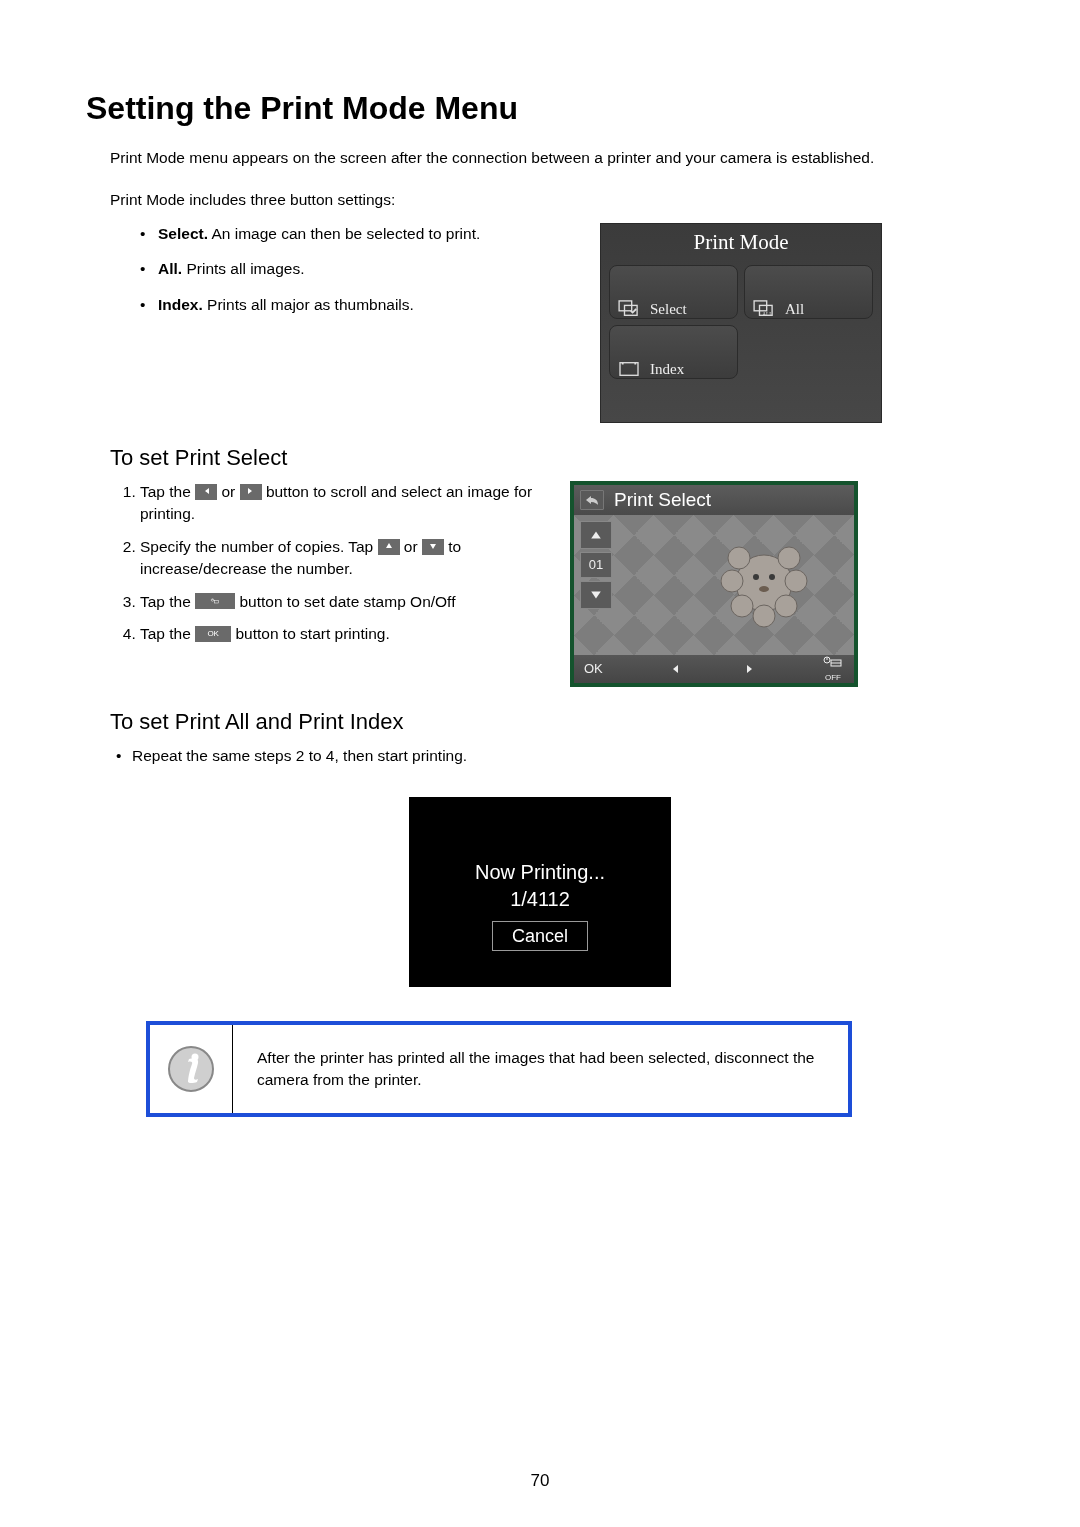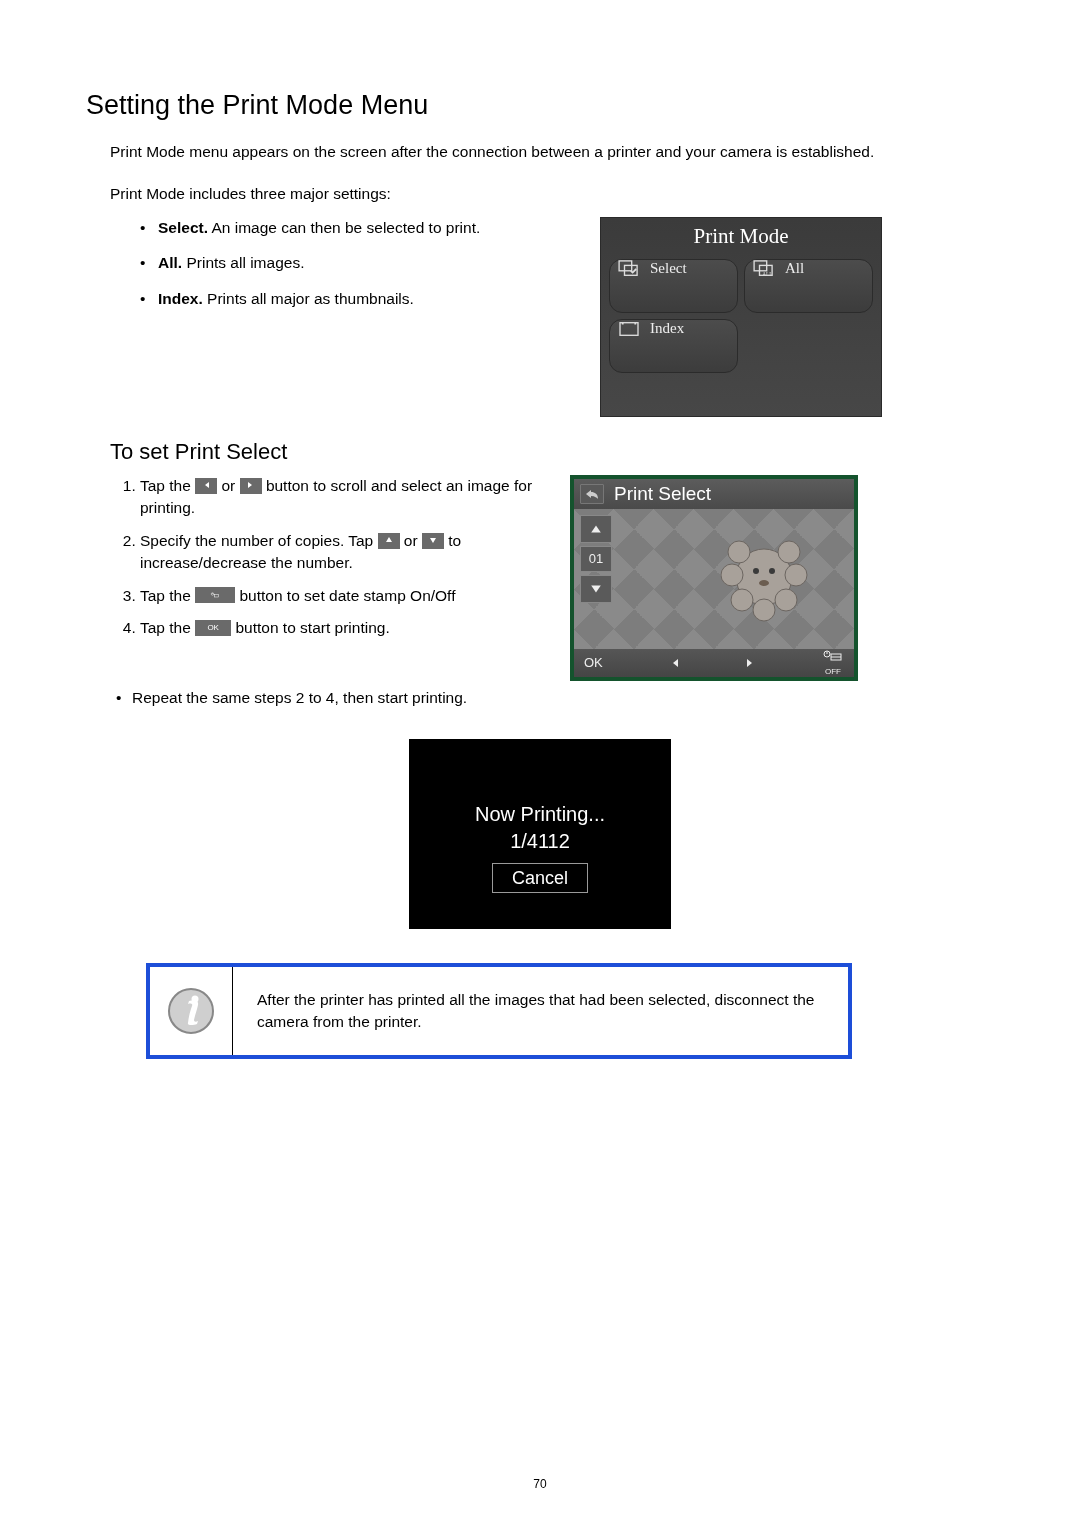--- a/index.html
+++ b/index.html
@@ -1,29 +1,29 @@
 <!DOCTYPE html>
 <html><head>
 <meta charset="utf-8">
 <style>
   html,body{margin:0;padding:0;background:#fff;font-family:Verdana,Geneva,sans-serif;color:#000}
   .page{width:1080px;height:1527px;position:relative;padding:90px 86px 0 86px;box-sizing:border-box}
-  h1{font-size:27px;font-weight:normal;margin:0 0 20px 0}
+  h1{font-size:32px;font-weight:bold;margin:0 0 20px 0}
   .intro{font-size:15.5px;margin:0 0 22px 24px;line-height:1.4}
   .sub{font-size:15.5px;margin:0 0 14px 24px}
   .row1{display:flex;gap:30px;align-items:flex-start}
   .left1{flex:0 0 430px;padding-left:54px}
   .bullets{list-style:none;padding:0;margin:0}
   .bullets li{font-size:15.5px;line-height:1.4;margin:0 0 14px 0;position:relative;padding-left:18px}
   .bullets li::before{content:"•";position:absolute;left:0;top:0}
   .bold{font-weight:bold}
   .screen1{width:280px;height:198px;background:linear-gradient(#3b3b3b,#474747);border:1px solid #2a2a2a;position:relative;font-family:Liberation Serif, serif}
   .scr1-title{text-align:center;color:#fff;font-size:21px;padding:6px 0 10px}
   .scr1-body{display:flex;flex-wrap:wrap;gap:6px;padding:0 8px}
-  .opt{flex:0 0 calc(50% - 3px);height:54px;background:linear-gradient(#4c4c4c,#3c3c3c);border:1px solid #2b2b2b;border-radius:13px;display:flex;align-items:flex-start;color:#eee;font-size:15px;box-sizing:border-box;padding-left:8px}
+  .opt{flex:0 0 calc(50% - 3px);height:54px;background:linear-gradient(#4c4c4c,#3c3c3c);border:1px solid #2b2b2b;border-radius:8px;display:flex;align-items:flex-end;color:#eee;font-size:15px;box-sizing:border-box;padding-left:8px}
   .opt .ic{width:22px;height:18px;margin-right:10px;display:flex;align-items:center;justify-content:center;color:#ddd}
   .ic svg{width:22px;height:18px;stroke:#ddd;fill:none;stroke-width:1.5}
 
   h2{font-size:22px;font-weight:normal;margin:22px 0 10px 24px;font-family:Verdana,Geneva,sans-serif}
   .row2{display:flex;gap:30px;align-items:flex-start}
   .left2{flex:0 0 430px;padding-left:24px}
   ol.steps{font-size:15.5px;line-height:1.45;margin:0;padding-left:30px}
   ol.steps li{margin:0 0 10px 0}
   .ibtn{display:inline-block;width:22px;height:16px;background:#6a6a6a;vertical-align:middle;position:relative;top:-1px;color:#fff;font-size:8px;line-height:16px;text-align:center;font-family:Arial}
   .ibtn.wide{width:40px}
@@ -51,29 +51,29 @@
 
   .screen3{width:262px;height:190px;background:#000;margin:30px auto 2px;position:relative;font-family:Tahoma,Arial}
   .printing{color:#fff;text-align:center;font-size:20px;padding-top:62px;line-height:1.35}
   .cancel{width:94px;height:28px;border:1px solid #9a9a9a;color:#fff;margin:8px auto 0;font-size:18px;display:flex;align-items:center;justify-content:center}
 
   .notebox{display:flex;margin:34px 0 0 60px;width:698px;border:4px solid #1d4ed8}
   .noteicon{width:82px;border-right:1px solid #000;display:flex;align-items:center;justify-content:center}
   .noteicon svg{width:48px;height:48px}
   .notetxt{flex:1;padding:22px 24px;font-size:15.5px;line-height:1.4}
 
-  .pgnum{position:absolute;bottom:36px;left:0;right:0;text-align:center;font-size:12px}
+  .pgnum{position:absolute;bottom:36px;left:0;right:0;text-align:center;font-size:17px}
 </style>
 </head>
 <body>
 
 <div class="page">
   <h1>Setting the Print Mode Menu</h1>
   <p class="intro">Print Mode menu appears on the screen after the connection between a printer and your camera is established.</p>
-  <p class="sub">Print Mode includes three major settings:</p>
+  <p class="sub">Print Mode includes three button settings:</p>
 
   <div class="row1">
     <div class="left1">
       <ul class="bullets">
         <li><span class="bold">Select.</span><span> An image can then be selected to print.</span></li>
         <li><span class="bold">All.</span><span> Prints all images.</span></li>
         <li><span class="bold">Index.</span><span> Prints all major as thumbnails.</span></li>
       </ul>
     </div>
     <div class="screen1">
@@ -211,20 +211,21 @@
               <line x1="5" y1="4" x2="5" y2="1.5" stroke="#eee"></line>
               <rect x="9" y="4" width="10" height="6" fill="none" stroke="#eee"></rect>
               <line x1="9" y1="7" x2="19" y2="7" stroke="#eee"></line>
             </svg><br>
           <span>OFF</span>
         </span>
       </div>
     </div>
   </div>
 
+  <h2>To set Print All and Print Index</h2>
   <ul class="sbul">
     <li>Repeat the same steps 2 to 4, then start printing.</li>
   </ul>
 
   <div class="screen3">
     <div class="printing">
       <div>Now Printing...</div>
       <div>1/4112</div>
     </div>
     <div class="cancel">Cancel</div>

